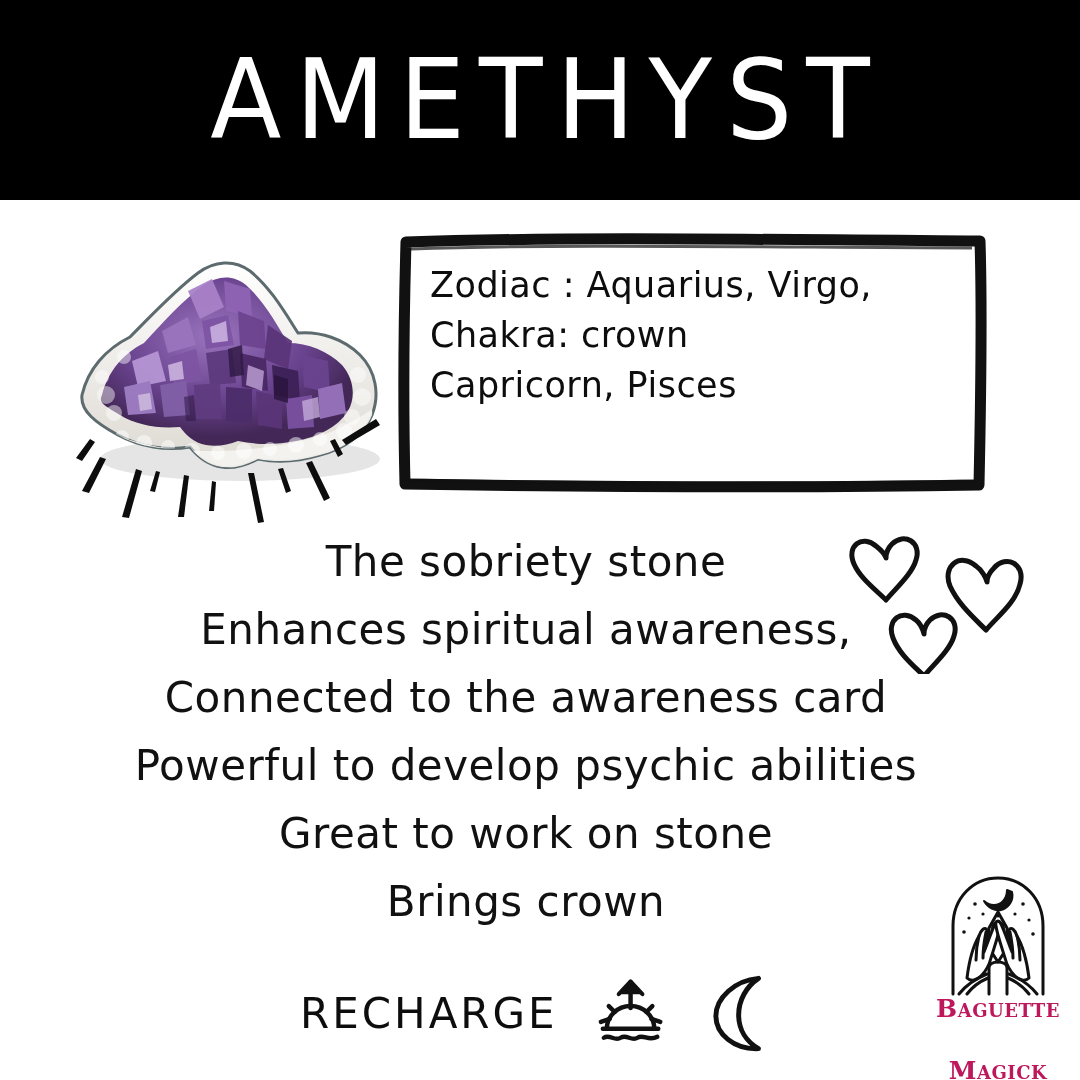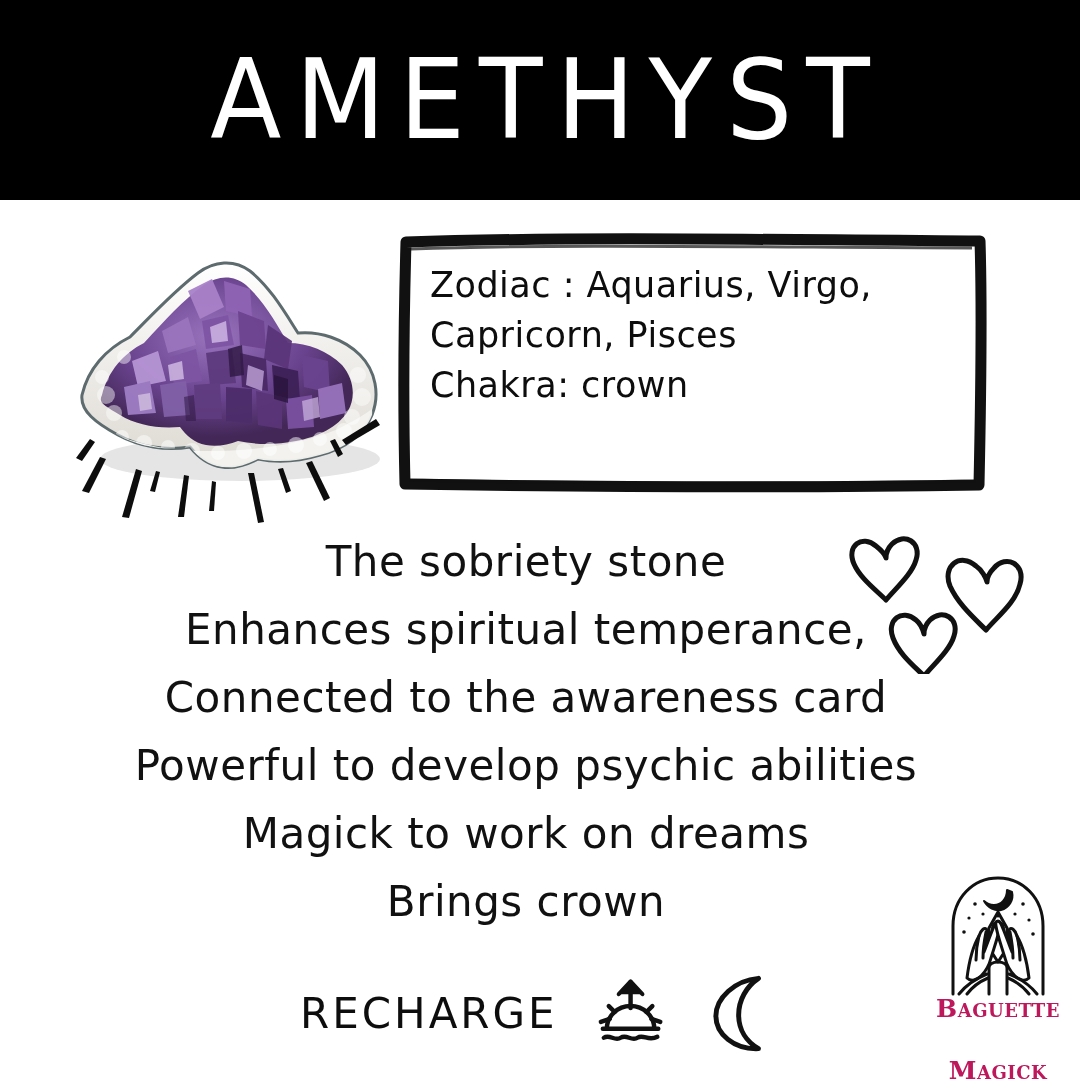--- a/index.html
+++ b/index.html
@@ -252,31 +252,31 @@
 
 <div class="info-box">
   <svg class="info-frame-svg" width="590" height="262" viewBox="0 0 590 262">
     <path d="M8 10 C150 5 330 7 582 9 C584 70 583 160 581 253 C400 256 200 255 7 252 C5 170 6 80 8 10 Z" fill="#ffffff" stroke="#111111" stroke-width="11" stroke-linejoin="round"></path>
     <path d="M16 20 C160 16 340 18 572 19 C574 74 573 158 571 244 C398 246 202 245 15 243 C14 166 15 86 16 20 Z" fill="none" stroke="#ffffff" stroke-width="4"></path>
     <path d="M13 17 C158 12 336 15 574 16" fill="none" stroke="#111111" stroke-width="3" opacity="0.7"></path>
     <path d="M11 248 C200 252 398 252 578 249" fill="none" stroke="#111111" stroke-width="3" opacity="0.6"></path>
   </svg>
   <div class="info-text">
     <div class="info-line">Zodiac : Aquarius, Virgo,</div>
+    <div class="info-line">Chakra: crown</div>
     <div class="info-line">Capricorn, Pisces</div>
-    <div class="info-line">Chakra: crown</div>
   </div>
 </div>
 
 <div class="body-text">
   <div class="body-line">The sobriety stone</div>
-  <div class="body-line">Enhances spiritual temperance,</div>
+  <div class="body-line">Enhances spiritual awareness,</div>
   <div class="body-line">Connected to the awareness card</div>
   <div class="body-line">Powerful to develop psychic abilities</div>
-  <div class="body-line">Magick to work on dreams</div>
+  <div class="body-line">Great to work on stone</div>
   <div class="body-line">Brings crown</div>
 </div>
 
 <div class="hearts">
   <svg width="220" height="150" viewBox="0 0 220 150">
     <g fill="none" stroke="#111111" stroke-width="5" stroke-linecap="round" stroke-linejoin="round">
       <path d="M28 22 C14 10 -2 22 6 40 C12 54 28 66 38 76 C48 64 64 50 68 36 C74 18 56 8 44 20 C40 24 38 30 38 34 C37 30 33 26 28 22 Z"></path>
       <path d="M128 42 C112 28 94 42 102 62 C110 80 126 94 138 106 C150 92 168 78 172 60 C178 40 158 30 146 44 C142 48 139 54 139 58 C138 54 134 46 128 42 Z"></path>
       <path d="M68 96 C54 84 38 96 45 114 C51 130 66 142 76 152 C86 140 102 126 106 112 C112 94 94 84 82 96 C78 100 76 106 76 110 C75 106 73 100 68 96 Z"></path>
     </g>

